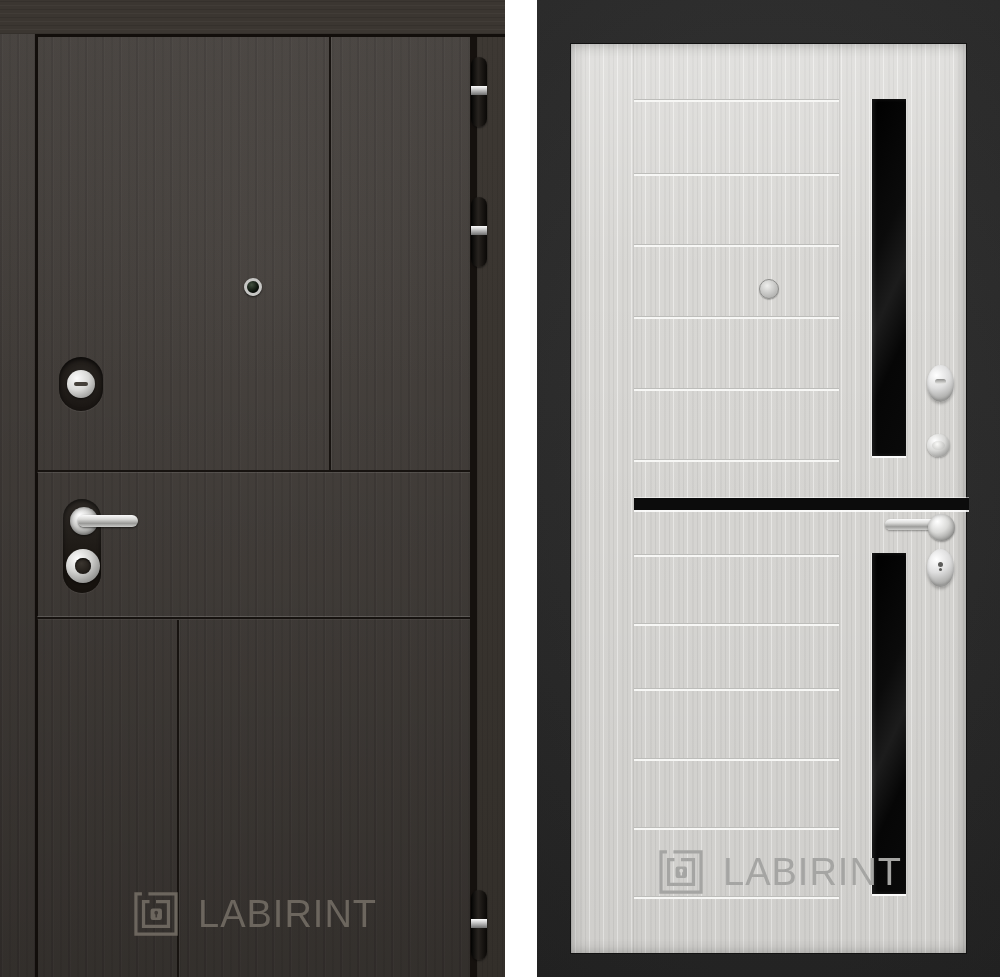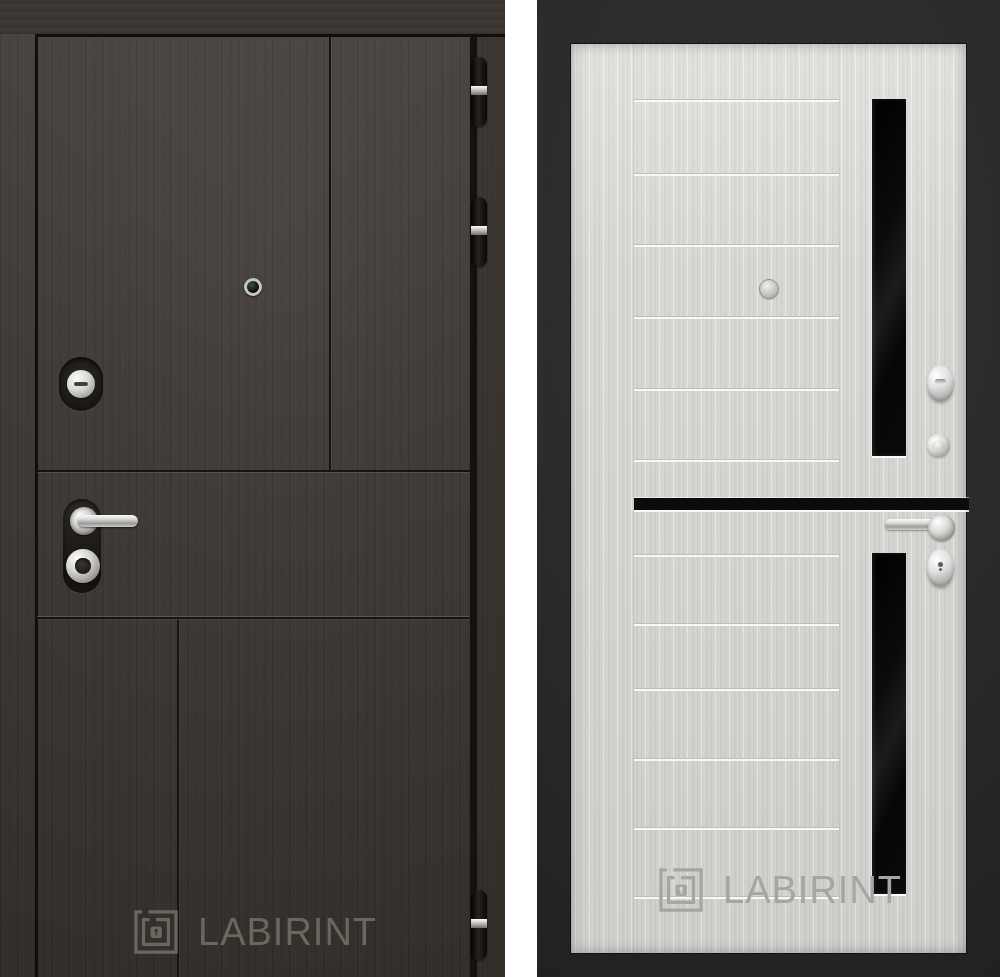--- a/index.html
+++ b/index.html
@@ -64,21 +64,21 @@
     background:radial-gradient(circle at 40% 35%, #3a352f, #201c18 70%);
     box-shadow:inset 0 1px 2px rgba(0,0,0,0.8);}
 
   .hinge{position:absolute;left:471px;width:16px;height:70px;border-radius:8px;
     background:linear-gradient(90deg,#030302,#27231f 45%,#0a0806);
     box-shadow:0 1px 2px rgba(0,0,0,0.5);}
   .hinge-band{position:absolute;left:0;top:29px;width:16px;height:9px;
     background:linear-gradient(180deg,#fdfdfd,#c9c9c9 40%,#6f6f6f);}
 
   
-  .watermark{position:absolute;display:flex;align-items:center;gap:16px;pointer-events:none;margin-top:18px;}
+  .watermark{position:absolute;display:flex;align-items:center;gap:16px;pointer-events:none;}
   .watermark .wm-text{font-size:38px;font-weight:300;letter-spacing:1px;line-height:52px;}
   .wm-left{left:130px;top:888px;color:#6c665e;--hole:#3e3935;}
   .wm-right{left:118px;top:846px;color:#a5a5a3;--hole:#d8d7d4;}
   .wm-icon{display:block;width:52px;height:52px;}
 
   
   .door-right{position:absolute;left:537px;top:0;width:463px;height:977px;
     background:
       radial-gradient(140% 100% at 50% 45%, rgba(255,255,255,0.04), rgba(0,0,0,0.25)),
       linear-gradient(180deg,#2e2e2e,#242424);}

